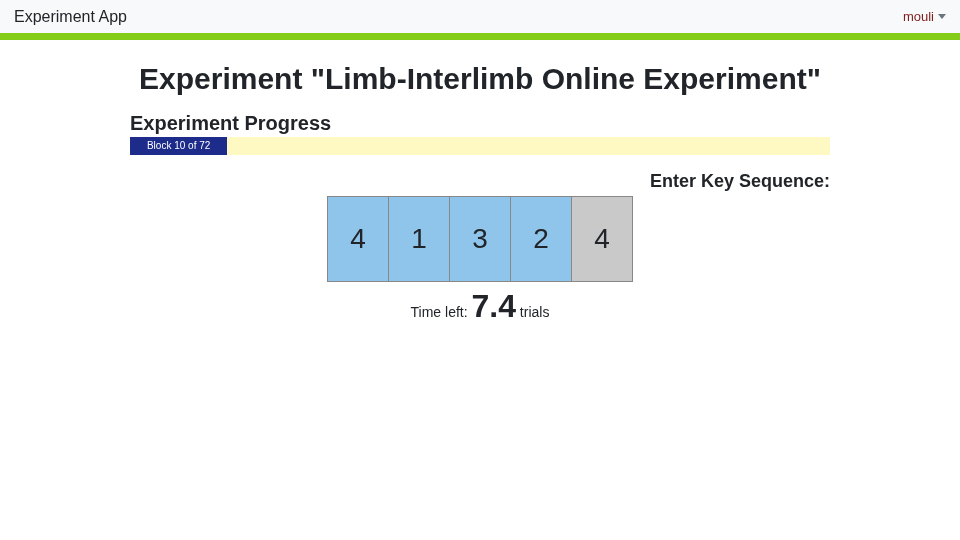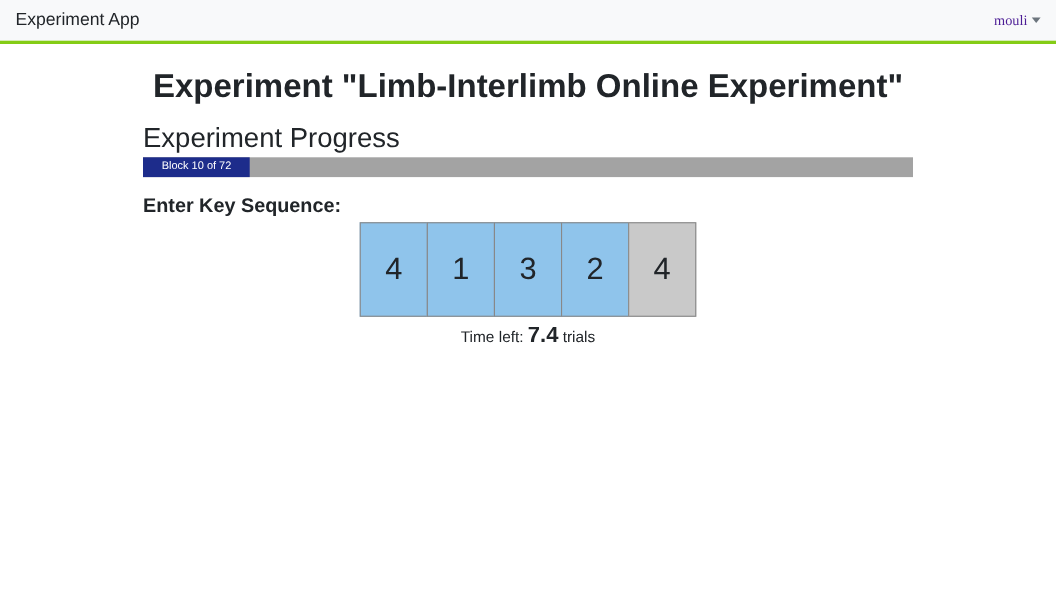--- a/index.html
+++ b/index.html
@@ -1,64 +1,64 @@
 <!DOCTYPE html>
 <html><head>
 <meta charset="utf-8">
 <style>
   * { box-sizing: border-box; margin: 0; padding: 0; }
   html, body { width: 960px; height: 540px; font-family: "Segoe UI", Arial, sans-serif; background: #fff; color: #212529; }
   .navbar {
     height: 40px;
     background: #f8f9fa;
-    border-bottom: 3px solid #84cc16;
+    border-bottom: 7px solid #84cc16;
     display: flex;
     align-items: center;
     justify-content: space-between;
     padding: 0 14px;
   }
   .brand { font-size: 16px; color: #212529; }
-  .user-menu { font-size: 13px; color: #4c1d95; display: flex; align-items: center; gap: 4px; cursor: pointer; font-family: Liberation Serif, serif; }
+  .user-menu { font-size: 13px; color: #7f1d1d; display: flex; align-items: center; gap: 4px; cursor: pointer; }
   .caret { width: 0; height: 0; border-left: 4px solid transparent; border-right: 4px solid transparent; border-top: 5px solid #6c757d; display: inline-block; }
   .container { width: 700px; margin: 0 auto; padding-top: 20px; }
   .title { font-size: 30px; font-weight: 700; text-align: center; line-height: 1.25; margin-bottom: 14px; }
-  .section-label { font-size: 25px; font-weight: 400; margin-bottom: 2px; }
+  .section-label { font-size: 20px; font-weight: 700; margin-bottom: 2px; }
   .progress-outer {
     width: 100%;
     height: 18px;
-    background: #a3a3a3;
+    background: #fef9c3;
     position: relative;
     margin-bottom: 16px;
   }
   .progress-inner {
     height: 100%;
     background: #1d2c8b;
     color: #fff;
     font-size: 10px;
     display: flex;
     align-items: center;
     justify-content: center;
     white-space: nowrap;
   }
   .progress-exp .progress-inner { width: 13.9%; }
   .progress-block .progress-inner { width: 50%; }
   .instructions { font-size: 22px; font-weight: 600; text-align: center; line-height: 1.35; margin: 10px 0 14px; }
-  .seq-label { font-size: 18px; font-weight: 600; text-align: left; margin-top: 10px; margin-bottom: 4px; }
+  .seq-label { font-size: 18px; font-weight: 600; text-align: right; margin-top: 10px; margin-bottom: 4px; }
   .seq-row { display: flex; justify-content: center; }
   .seq-cell {
     width: 62px; height: 86px;
     display: flex; align-items: center; justify-content: center;
     font-size: 28px; font-weight: 400;
     border: 1px solid #888;
   }
   .seq-cell + .seq-cell { margin-left: -1px; }
   .seq-active { background: #8fc4eb; }
   .seq-inactive { background: #c9c9c9; }
   .time-left { text-align: center; font-size: 14px; margin-top: 6px; }
-  .time-val { font-size: 20px; font-weight: 600; }
+  .time-val { font-size: 32px; font-weight: 600; }
 </style>
 </head>
 <body>
 
 <div class="navbar">
   <a class="brand">Experiment App</a>
   <div class="user-menu">
     <span>mouli</span>
     <span class="caret"></span>
   </div>

